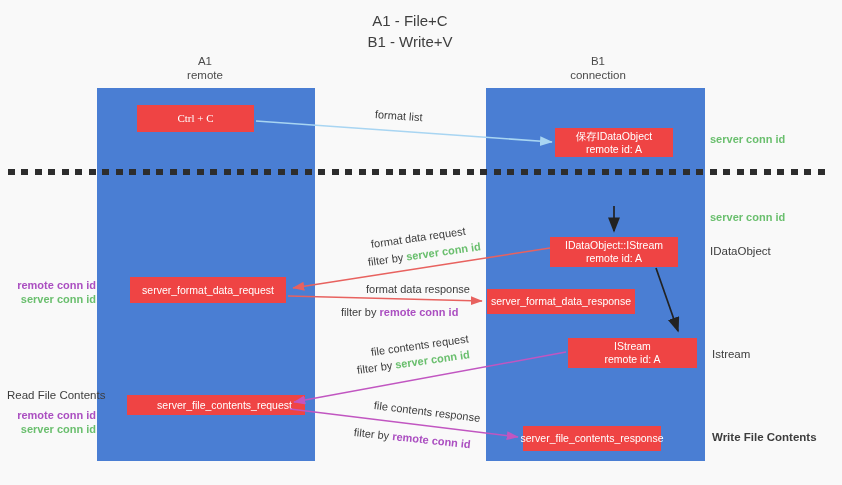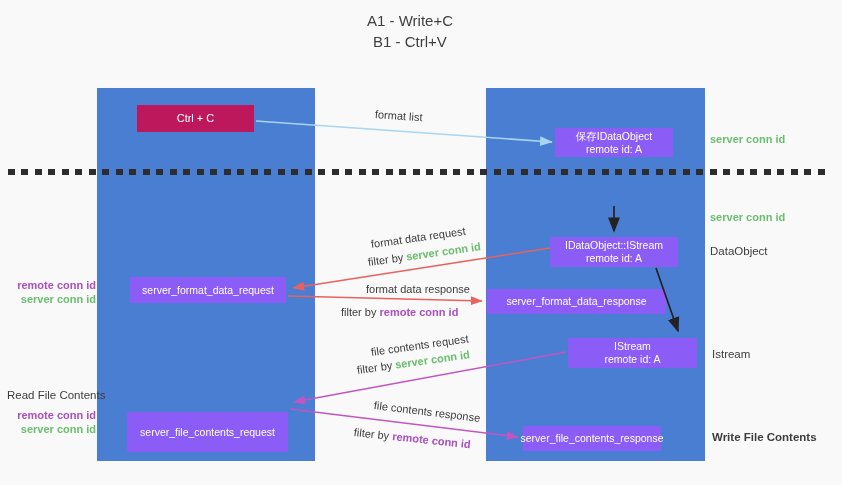--- a/index.html
+++ b/index.html
@@ -20,45 +20,53 @@
   }
   .divider{
     left:8px;top:169px;width:820px;height:6px;z-index:5;
     background:repeating-linear-gradient(90deg,#2d2d2d 0 7px,transparent 7px 13.5px);
   }
   .node{
     z-index:3;display:flex;flex-direction:column;align-items:center;justify-content:center;
     color:#ffffff;font-size:11px;line-height:13px;text-align:center;white-space:nowrap;
   }
   .node.small{font-size:10.5px;}
-  .green{background:#be185d;}
-  .orange{background:#8b5cf6;}
+  .green{background:#ef4444;font-family:Liberation Serif, serif;}
+  .orange{background:#ef4444;}
   svg.arrows{left:0;top:0;z-index:4;pointer-events:none;}
   .lbl{font-size:11px;white-space:nowrap;z-index:4;color:#3d3d3d;}
   .lbl b{font-weight:bold;}
   .green-t{color:#6abf6e;font-weight:bold;}
   .purple-t{color:#ab4fc1;font-weight:bold;}
   .plain-t{color:#3d3d3d;font-size:11.5px;}
   .right-align{text-align:right;}
   .rot-up{transform:rotate(-8deg);transform-origin:left center;}
   .rot-dn{transform:rotate(7deg);transform-origin:left center;}
   .rot-dn2{transform:rotate(6deg);transform-origin:left center;}
   .rot-fl{transform:rotate(4deg);transform-origin:left center;}
   .lh14{line-height:14px;}
 </style>
 </head>
 <body>
 
 <div class="stage">
 
   <div class="abs title">
-    <div>A1 - Write+C</div>
-    <div>B1 - Ctrl+V</div>
+    <div>A1 - File+C</div>
+    <div>B1 - Write+V</div>
   </div>
 
+  <div class="abs lane-header" style="left:145px;">
+    <div>A1</div>
+    <div>remote</div>
+  </div>
+  <div class="abs lane-header" style="left:538px;">
+    <div>B1</div>
+    <div>connection</div>
+  </div>
 
   <div class="abs lane-rect" style="left:97px;"></div>
   <div class="abs lane-rect" style="left:486px;width:219px;"></div>
 
   <div class="abs divider"></div>
 
   <svg class="abs arrows" width="842" height="485" viewBox="0 0 842 485">
     <defs>
       <marker id="m-blue" markerWidth="9" markerHeight="8" refX="7.5" refY="3" orient="auto">
         <path d="M0,0 L8,3 L0,6 Z" fill="#a8d5f2"></path>
@@ -81,33 +89,33 @@
     <path d="M566,352 L294,402" stroke="#c156c1" stroke-width="1.5" fill="none" marker-end="url(#m-mag)"></path>
     <path d="M290,409 L518,437" stroke="#c156c1" stroke-width="1.5" fill="none" marker-end="url(#m-mag)"></path>
   </svg>
 
   <div class="abs node green" style="left:137px;top:105px;width:117px;height:27px;">
     <span>Ctrl + C</span>
   </div>
   <div class="abs node orange small" style="left:130px;top:277px;width:156px;height:26px;">
     <span>server_format_data_request</span>
   </div>
-  <div class="abs node orange small" style="left:127px;top:412px;width:161px;height:40px;">
+  <div class="abs node orange small" style="left:127px;top:395px;width:161px;height:20px;padding-left:17px;">
     <span>server_file_contents_request</span>
   </div>
 
   <div class="abs node orange small" style="left:555px;top:128px;width:118px;height:29px;">
     <span>保存IDataObject</span>
     <span>remote id: A</span>
   </div>
   <div class="abs node orange small" style="left:550px;top:237px;width:128px;height:30px;">
     <span>IDataObject::IStream</span>
     <span>remote id: A</span>
   </div>
-  <div class="abs node orange small" style="left:487px;top:289px;width:179px;height:25px;">
+  <div class="abs node orange small" style="left:487px;top:289px;width:148px;height:25px;">
     <span>server_format_data_response</span>
   </div>
   <div class="abs node orange small" style="left:568px;top:338px;width:129px;height:30px;">
     <span>IStream</span>
     <span>remote id: A</span>
   </div>
   <div class="abs node orange small" style="left:523px;top:426px;width:138px;height:25px;">
     <span>server_file_contents_response</span>
   </div>
 
@@ -120,21 +128,21 @@
   <div class="abs lbl" style="left:341px;top:306px;"><span>filter by </span><b class="purple-t">remote conn id</b></div>
 
   <div class="abs lbl rot-up" style="left:371px;top:346px;">file contents request</div>
   <div class="abs lbl rot-up" style="left:357px;top:364px;"><span>filter by </span><b class="green-t">server conn id</b></div>
 
   <div class="abs lbl rot-dn" style="left:374px;top:399px;">file contents response</div>
   <div class="abs lbl rot-dn2" style="left:354px;top:426px;"><span>filter by </span><b class="purple-t">remote conn id</b></div>
 
   <div class="abs lbl green-t" style="left:710px;top:133px;">server conn id</div>
   <div class="abs lbl green-t" style="left:710px;top:211px;">server conn id</div>
-  <div class="abs lbl plain-t" style="left:710px;top:245px;">DataObject</div>
+  <div class="abs lbl plain-t" style="left:710px;top:245px;">IDataObject</div>
   <div class="abs lbl plain-t" style="left:712px;top:348px;">Istream</div>
   <div class="abs lbl plain-t" style="left:712px;top:431px;font-weight:bold;">Write File Contents</div>
 
   <div class="abs lbl right-align lh14" style="left:0px;top:278px;width:96px;">
     <div class="purple-t">remote conn id</div>
     <div class="green-t">server conn id</div>
   </div>
   <div class="abs lbl plain-t" style="left:7px;top:389px;">Read File Contents</div>
   <div class="abs lbl right-align lh14" style="left:0px;top:408px;width:96px;">
     <div class="purple-t">remote conn id</div>

